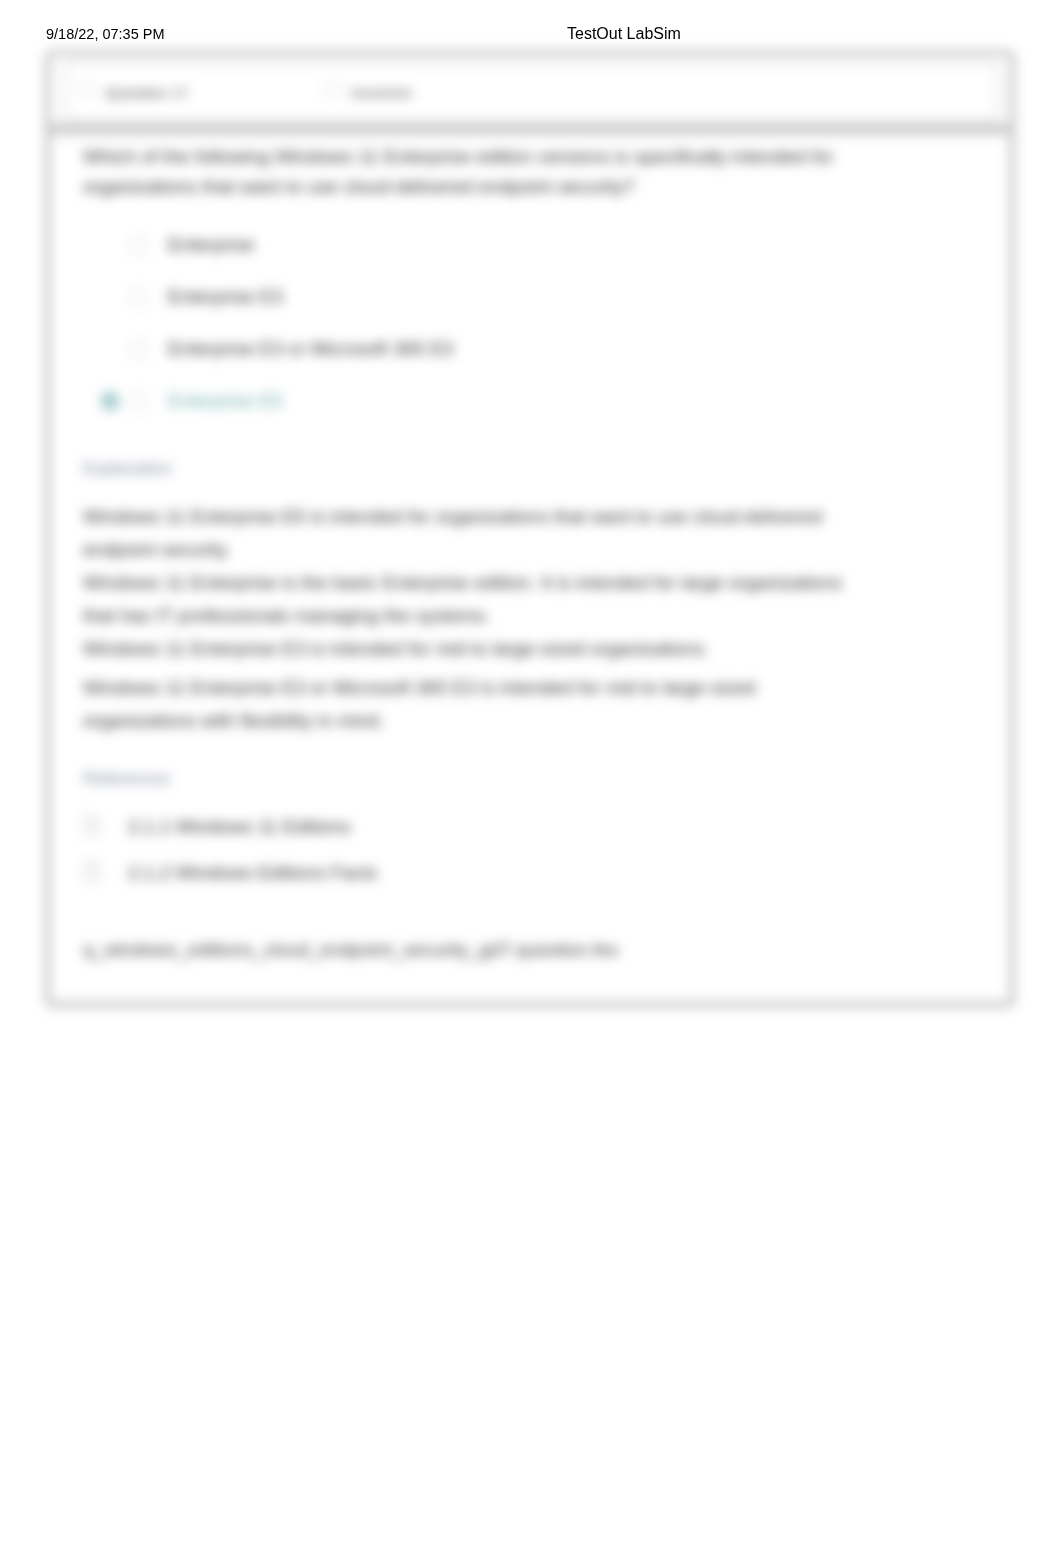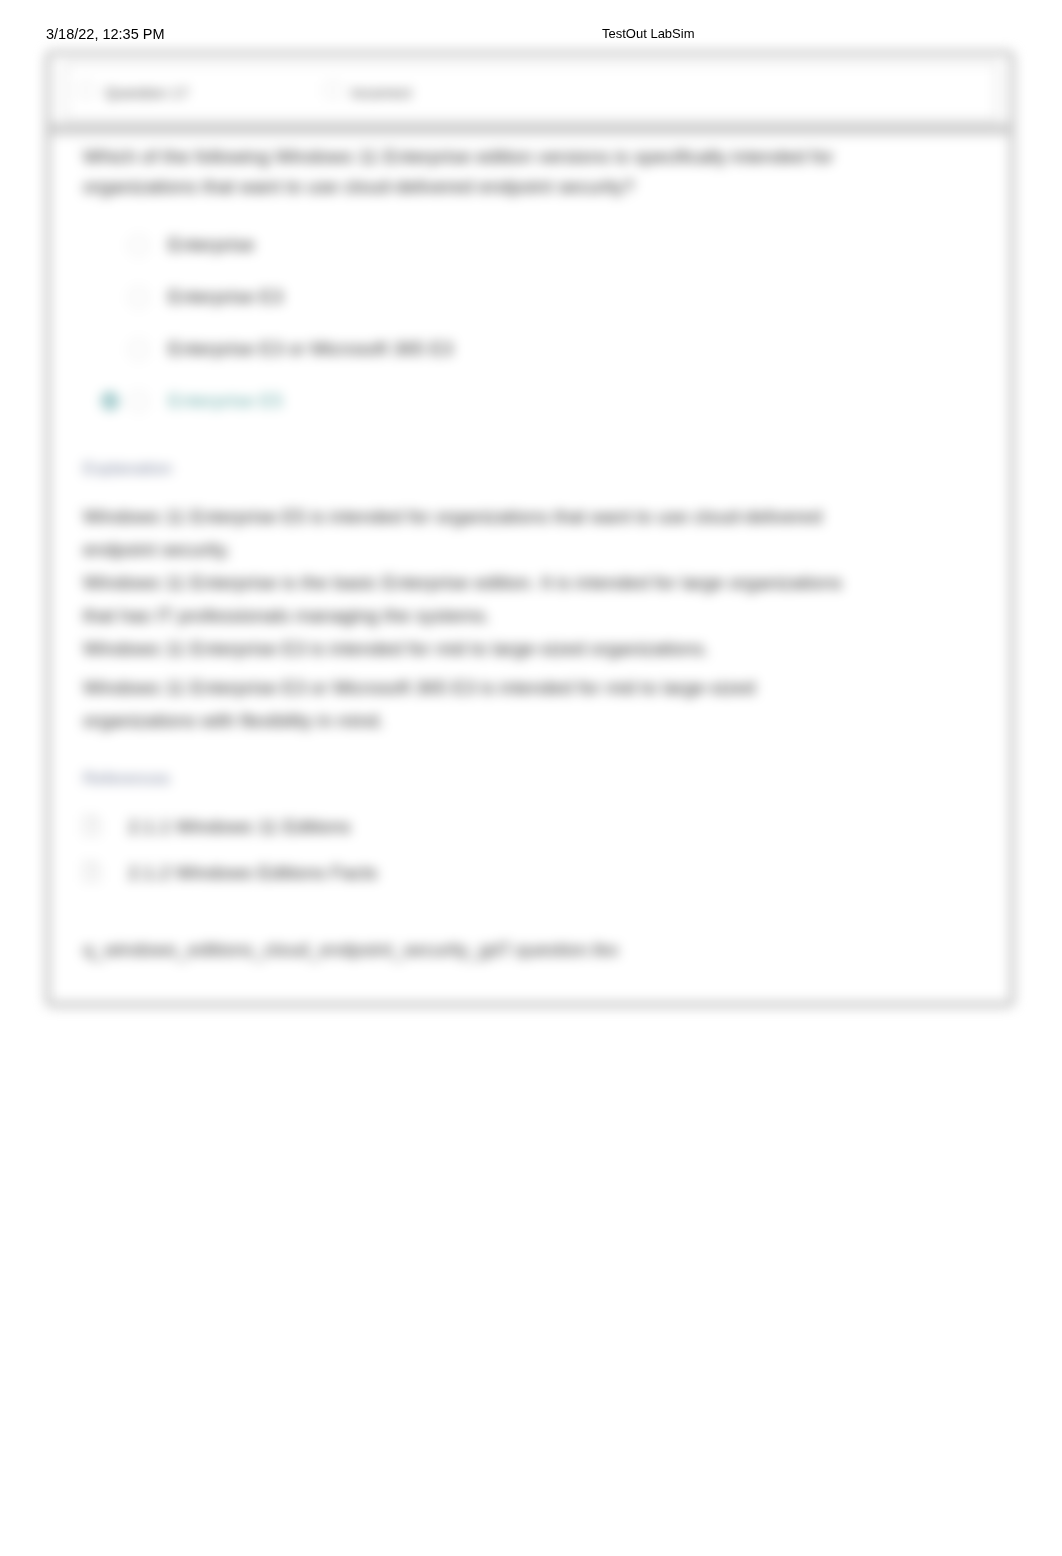--- a/index.html
+++ b/index.html
@@ -3,21 +3,21 @@
 <meta charset="utf-8">
 <title>TestOut LabSim</title>
 <style>
   html,body{margin:0;padding:0;background:#ffffff;}
   body{width:1062px;height:1556px;font-family:"Liberation Sans",sans-serif;color:#111;}
   .page{position:relative;width:1062px;height:1556px;overflow:hidden;background:#fff;}
 
   
   .print-header{position:absolute;top:25px;left:0;width:1062px;height:20px;}
   .ph-date{position:absolute;left:46px;top:0;font-size:14.5px;line-height:18px;color:#000;white-space:nowrap;}
-  .ph-title{position:absolute;left:567px;top:0;font-size:13px;line-height:18px;color:#000;white-space:nowrap;margin-left:35px;}
+  .ph-title{position:absolute;left:567px;top:0;font-size:16px;line-height:18px;color:#000;white-space:nowrap;}
 
   
   .doc{position:absolute;left:0;top:0;width:1062px;height:1556px;filter:blur(5.6px);}
 
   .outer{position:absolute;left:46px;top:51px;width:960px;height:947px;
          border:4px solid #b4b4b4;border-radius:6px;background:#fff;
          box-shadow:0 1px 5px rgba(0,0,0,.16);}
 
   .qbar{position:absolute;left:64px;top:62px;width:930px;height:55px;
         border:2px solid #d4d4d4;border-radius:4px;background:#fff;}
@@ -36,21 +36,21 @@
          border-radius:50%;background:#fdfdfd;}
   .footer-id{position:absolute;font-size:19px;line-height:21px;color:#3d3d3d;white-space:nowrap;}
   .icon{position:absolute;line-height:0;}
 </style>
 </head>
 <body>
 
 <div class="page">
 
   <div class="print-header">
-    <div class="ph-date">3/18/22, 12:35 PM</div>
+    <div class="ph-date">9/18/22, 07:35 PM</div>
     <div class="ph-title">TestOut LabSim</div>
   </div>
 
   <div class="doc">
 
     <div class="outer"></div>
 
     <div class="qbar"></div>
     <div class="chk" style="left:78px;top:82px;"></div>
     <div class="qbar-label" style="left:105px;top:82px;">Question 17</div>

